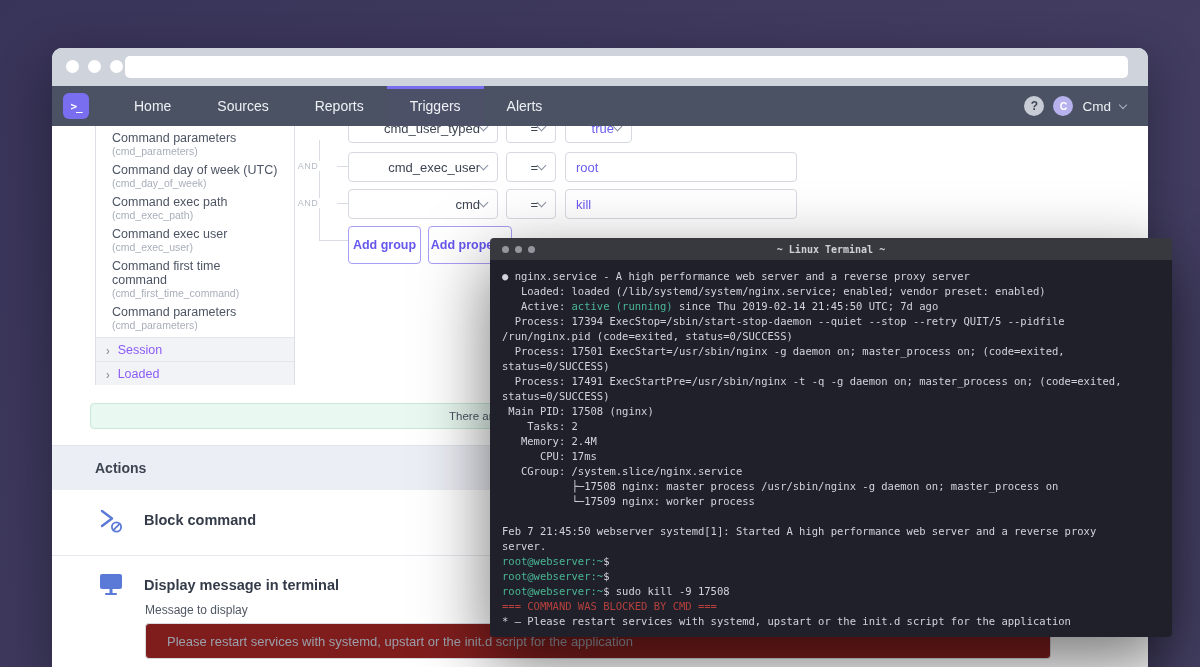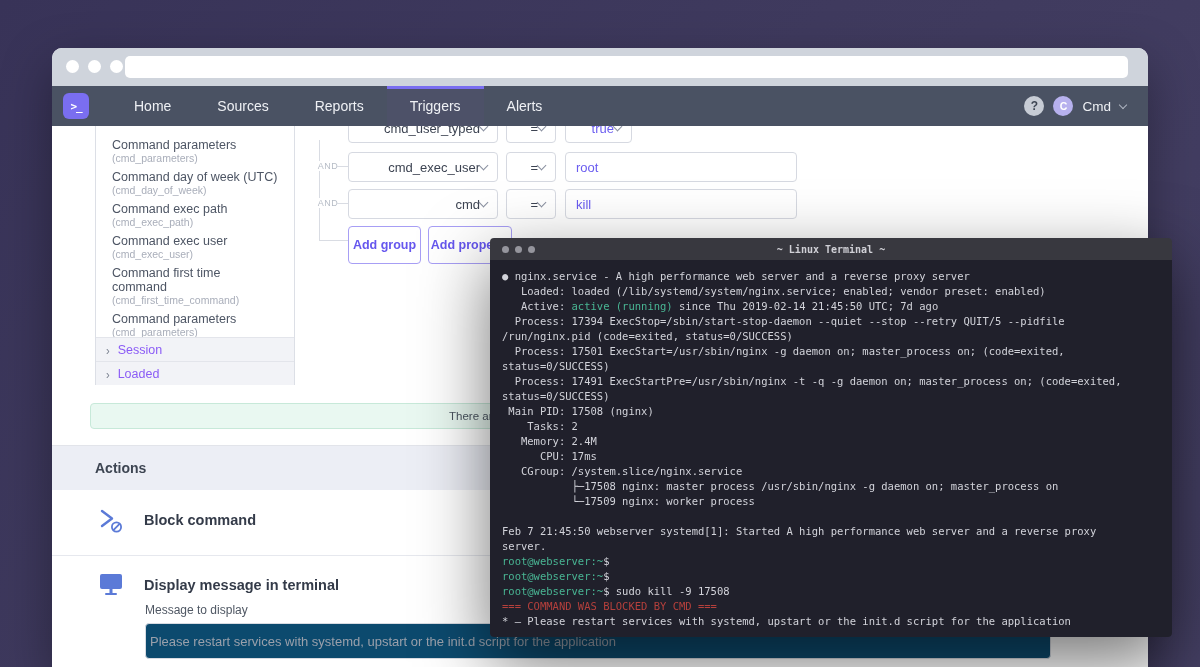--- a/index.html
+++ b/index.html
@@ -36,34 +36,34 @@
   .uname{color:#eef0f4;font-size:13.5px}
   .chev{display:inline-block;width:6px;height:6px;border-right:1.5px solid #aeb4c0;
     border-bottom:1.5px solid #aeb4c0;transform:rotate(45deg);margin-top:-3px}
 
   
   .content{position:absolute;left:0;top:78px;width:100%;bottom:0;background:#fff}
 
   
   .sidebar{position:absolute;left:95px;top:126px;width:200px;height:259px;background:#fff;
     border:1px solid #dcdfe6;border-top:none;z-index:1}
-  .side-items{height:211px;overflow:hidden;padding-top:9px}
+  .side-items{height:211px;overflow:hidden;padding-top:2px}
   .side-item{padding:3px 16px;cursor:pointer}
   .side-item .t{font-size:12.5px;line-height:14px;color:#4d5564}
   .side-item .c{font-size:10.5px;line-height:12px;color:#a9aeba}
   .side-sec{height:24px;background:#f2f3f7;border-top:1px solid #e3e5eb;display:flex;
     align-items:center;padding-left:10px;gap:8px;cursor:pointer}
   .side-sec .g{color:#7c8391;font-size:11px;transform:scaleY(1.2)}
   .side-sec .l{font-size:12.5px;color:#8b5cf6}
 
   
   .vline{position:absolute;left:319px;top:140px;width:1px;height:100px;background:#d9dce3;z-index:1}
   .hline{position:absolute;left:319px;top:240px;width:29px;height:1px;background:#d9dce3;z-index:1}
   .crow{position:absolute;left:0;top:0;width:100%;height:0;z-index:1}
-  .andl{position:absolute;left:316px;width:24px;text-align:center;font-size:9px;color:#b6bcc6;
+  .andl{position:absolute;left:296px;width:24px;text-align:center;font-size:9px;color:#b6bcc6;
     background:#fff;top:9px;letter-spacing:.5px}
   .tick{position:absolute;left:337px;top:14px;width:11px;height:1px;background:#d9dce3}
   .sel,.vinput{position:absolute;height:30px;border:1px solid #d6d9e1;border-radius:4px;background:#fff;
     display:flex;align-items:center;font-size:13px;color:#3d4452}
   .sel{justify-content:flex-end;padding:0 10px;cursor:pointer}
   .sel .sc{width:7px;height:7px;border-right:1.5px solid #8a90a0;border-bottom:1.5px solid #8a90a0;
     transform:rotate(45deg);margin-top:-3px}
   .f-field{left:348px;width:150px}
   .f-op{left:506px;width:50px}
   .f-valsel{left:565px;width:67px;color:var(--purple_value)}
@@ -83,21 +83,21 @@
   .grayband{position:absolute;left:52px;top:445px;width:1096px;height:45px;background:#eceef5;
     border-top:1px solid #e2e4ea;z-index:1;display:flex;align-items:center}
   .grayband .h{margin-left:43px;font-size:14px;font-weight:bold;color:#3d4552}
   .arow{position:absolute;left:52px;width:1096px;background:#fff;z-index:1}
   .arow1{top:490px;height:66px;border-bottom:1px solid #e6e8ee}
   .arow2{top:557px;height:110px}
   .aicon{position:absolute;left:46px;top:18px;width:26px;height:26px}
   .alabel{position:absolute;left:92px;top:22px;font-size:14.5px;font-weight:bold;color:#343b49}
   .mlabel{position:absolute;left:93px;top:46px;font-size:12px;color:#4f5763}
   .minput{position:absolute;left:93px;top:66px;width:906px;height:36px;border:1px solid #d8dbe2;
-    border-radius:4px;background:#0c4a6e;display:flex;align-items:center;padding:0 4px;
+    border-radius:4px;background:#7f1d1d;display:flex;align-items:center;padding:0 21px;
     font-size:13px;color:#9aa0ab}
 
   
   .term{position:absolute;left:490px;top:238px;width:682px;height:399px;border-radius:4px;
     overflow:hidden;z-index:10;box-shadow:0 25px 70px rgba(0,0,0,.55)}
   .ttitle{height:22px;background:var(--terminal_titlebar);position:relative;display:flex;
     align-items:center;justify-content:center}
   .tdot{position:absolute;top:8px;width:7px;height:7px;border-radius:50%;background:#95959d}
   .ttext{font-size:10px;font-weight:bold;color:#d0d0d6;font-family:"DejaVu Sans Mono",monospace}
   .tbody{height:377px;background:var(--terminal_bg);padding:9px 12px;

